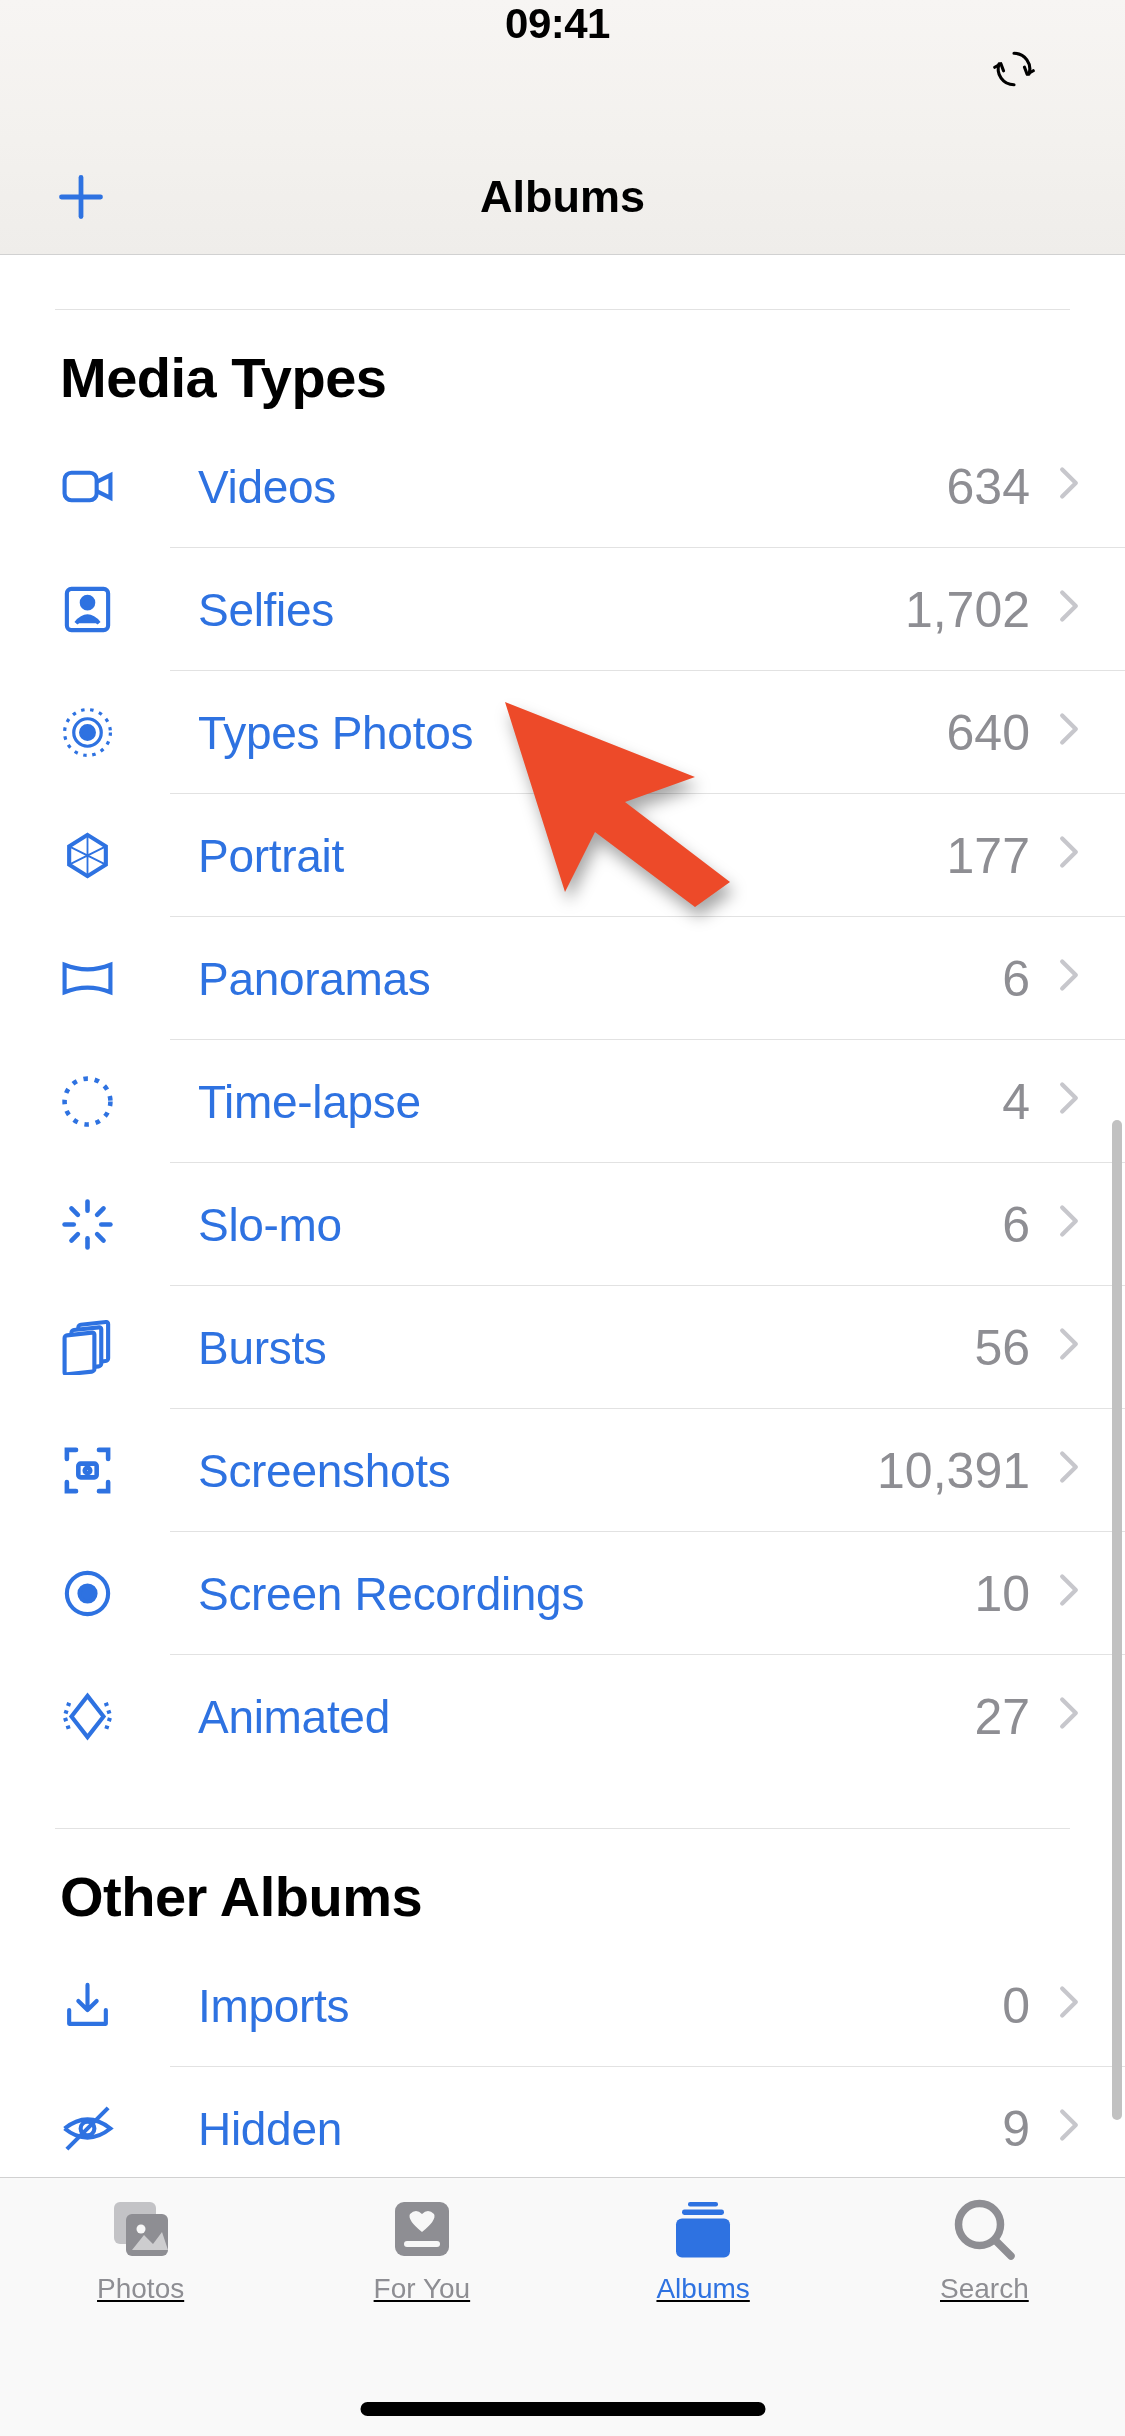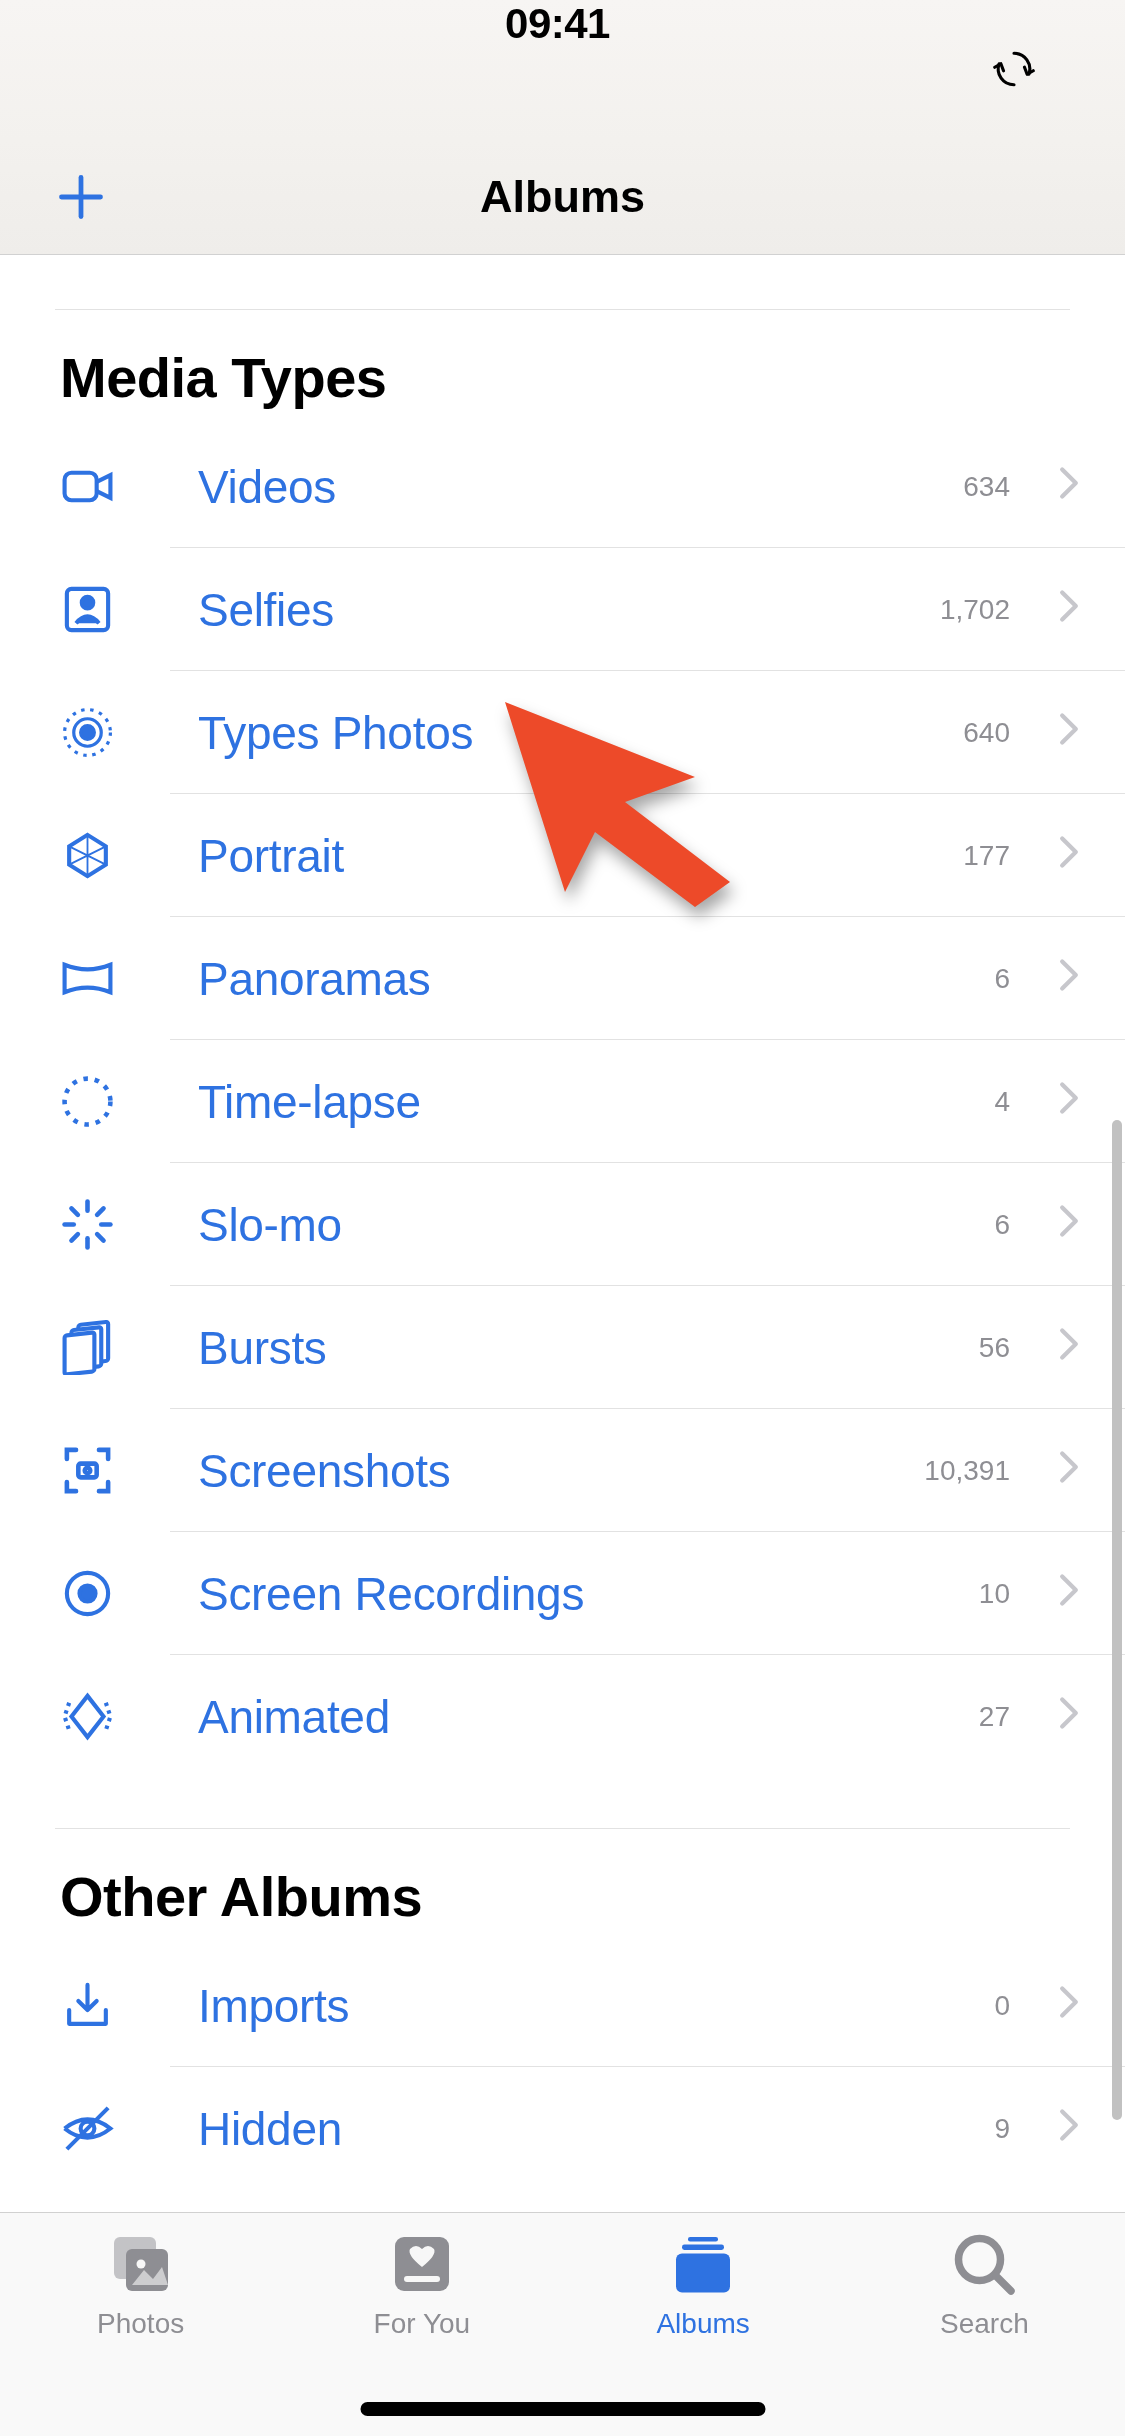--- a/index.html
+++ b/index.html
@@ -78,23 +78,22 @@
 }
 .row-icon svg { width: 55px; height: 55px; }
 .row-label {
   font-size: 46px;
   color: #2e72e1;
   font-weight: 400;
   flex: 1;
   letter-spacing: -0.3px;
 }
 .row-count {
-  font-size: 28px;
+  font-size: 50px;
   color: #8e8e93;
-  margin-right: 20px;
 }
 .row-chevron {
   color: #c7c7cc;
   font-size: 34px;
 }
 .row-divider {
   position: absolute;
   bottom: 0;
   left: 170px;
   right: 0;
@@ -104,27 +103,28 @@
 .section-divider {
   height: 1px;
   background: #e2e2e2;
   margin: 50px 55px 0 55px;
 }
 .tab-bar {
   position: absolute;
   bottom: 0;
   left: 0;
   right: 0;
-  height: 224px;
+  height: 259px;
   background: #f7f7f7cc;
   backdrop-filter: blur(20px);
   border-top: 1px solid #d1d1d1;
   display: flex;
   justify-content: center;
   padding-top: 15px;
+  text-decoration: underline;
 }
 .tab {
   display: flex;
   flex-direction: column;
   align-items: center;
   gap: 8px;
   width: 25%;
 }
 .tab-icon { height: 72px; display:flex; align-items:center; justify-content:center;}
 .tab-icon svg { width: 72px; height: 72px; }

